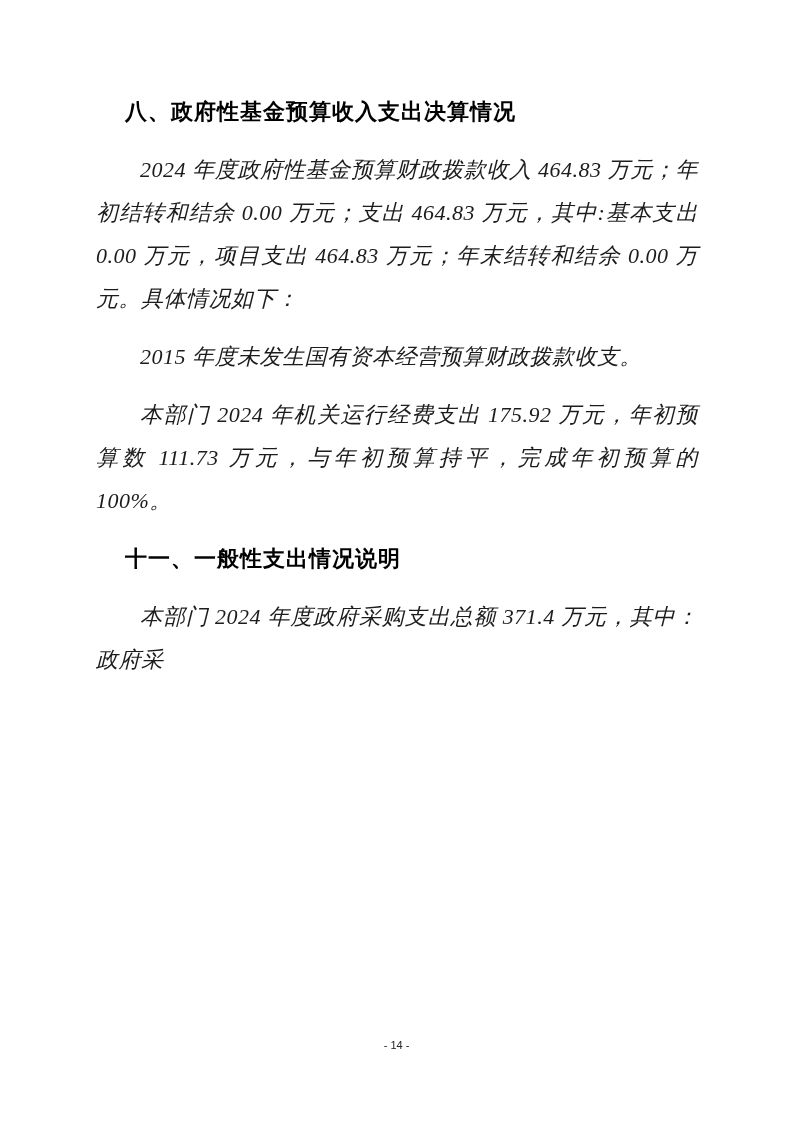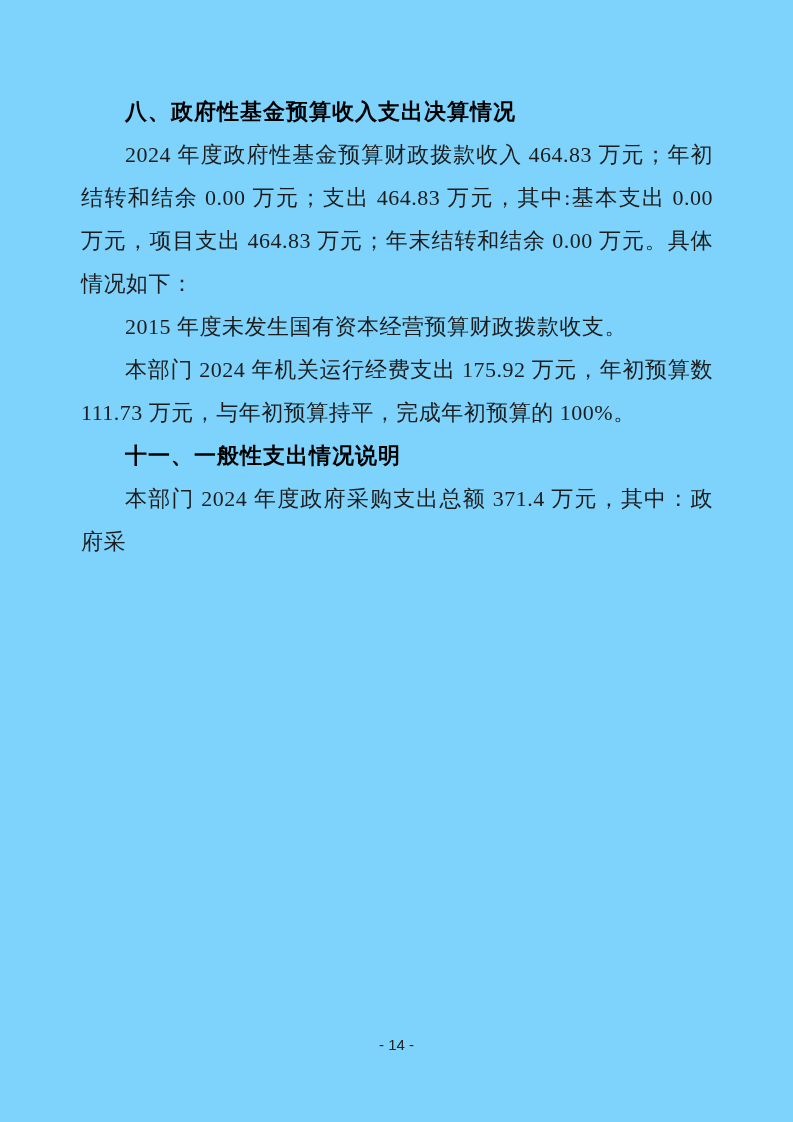--- a/index.html
+++ b/index.html
@@ -5,56 +5,57 @@
   html, body {
     margin: 0;
     padding: 0;
     background: #e8e8e8;
   }
   .page {
     position: relative;
     width: 793px;
     height: 1122px;
     margin: 0 auto;
-    background: #7dd3fc;
+    background: #ffffff;
     overflow: hidden;
     font-family: "Liberation Serif", "DejaVu Serif", serif;
   }
   .content {
     position: absolute;
     left: 81px;
     top: 90px;
     width: 632px;
     font-size: 22px;
     line-height: 43px;
     color: #1c1c1c;
     text-align: justify;
     text-justify: inter-ideograph;
   }
   .para {
-    margin: 0;
+    margin: 15px;
     text-indent: 2em;
     font-weight: 400;
     letter-spacing: 0.5px;
+    font-style: italic;
   }
   .heading {
     margin: 0;
     text-indent: 2em;
     font-weight: 700;
     color: #000000;
     font-family: "Liberation Sans", "DejaVu Sans", sans-serif;
     letter-spacing: 1px;
   }
   .footer {
     position: absolute;
     left: 0;
     width: 793px;
     top: 1034px;
     text-align: center;
-    font-size: 15px;
+    font-size: 11px;
     line-height: 22px;
     color: #222222;
     font-family: "Liberation Sans", "DejaVu Sans", sans-serif;
   }
 </style>
 </head>
 <body>
 
 <div class="page">
   <div class="content">

